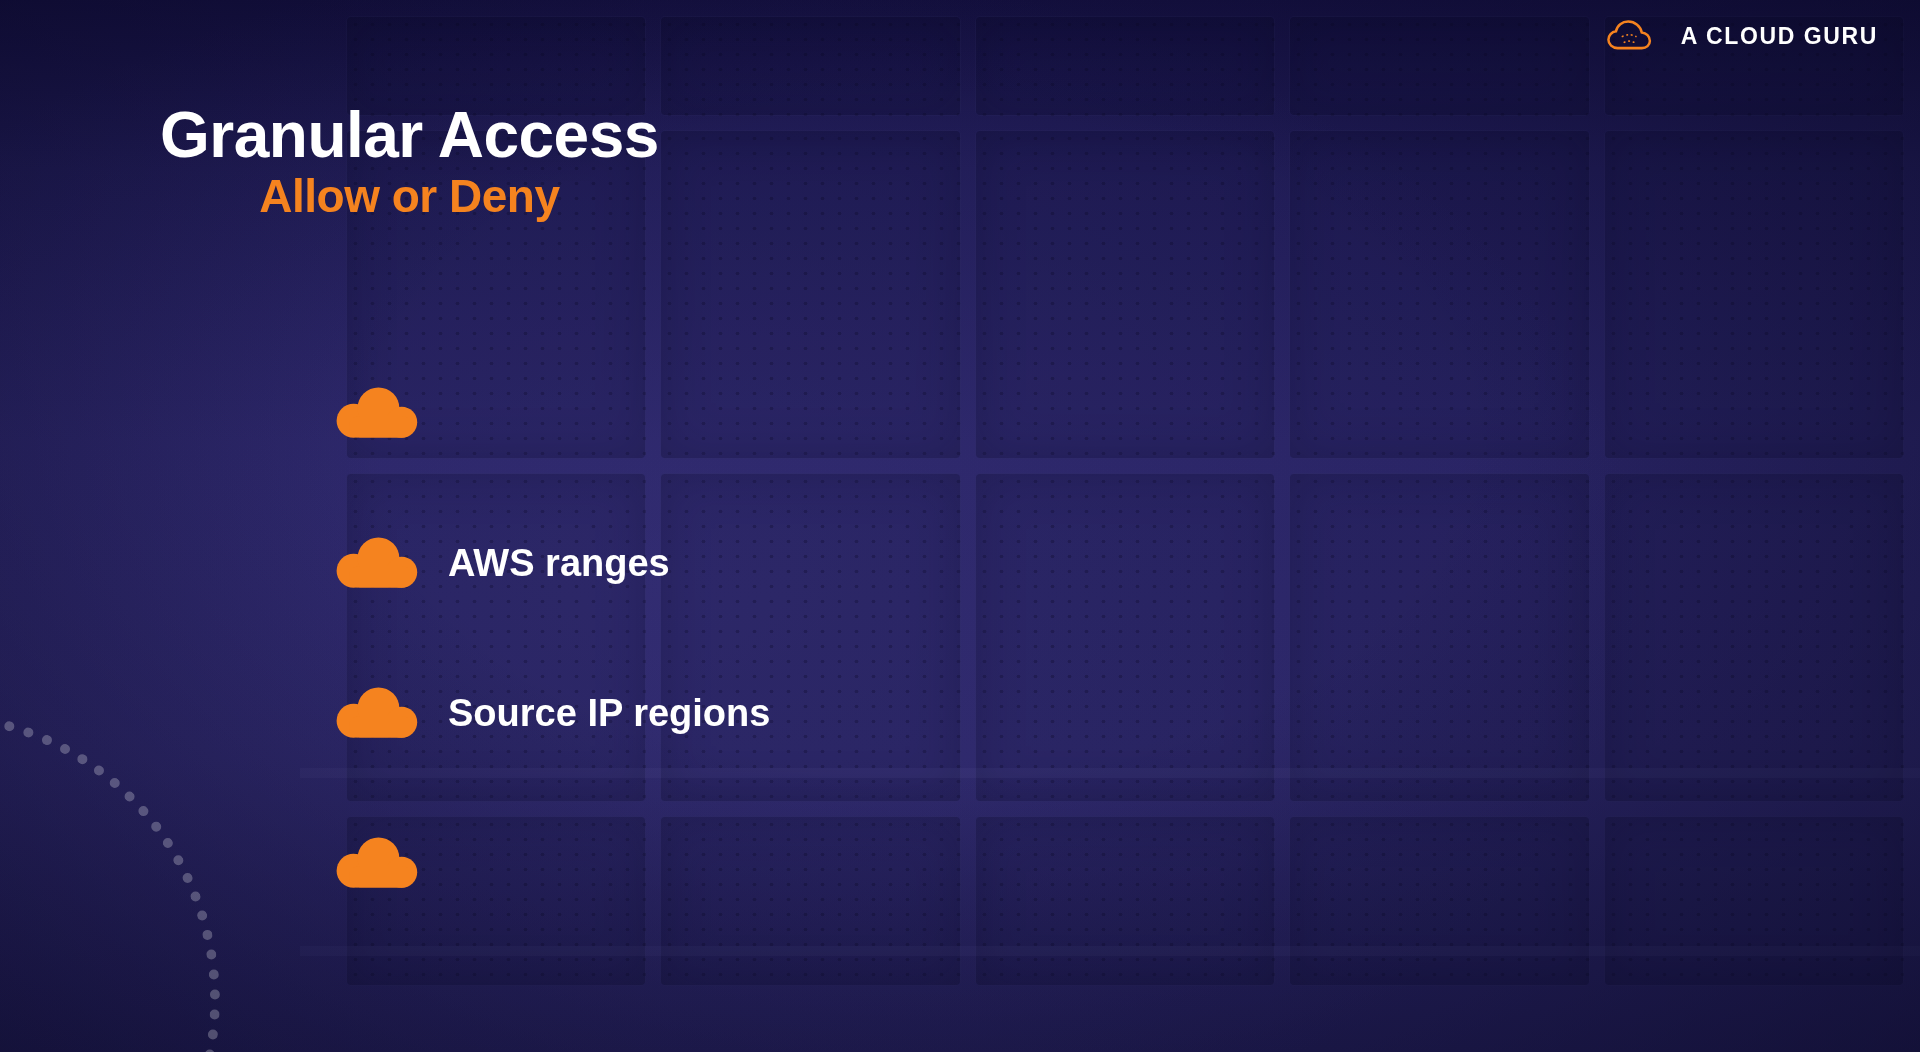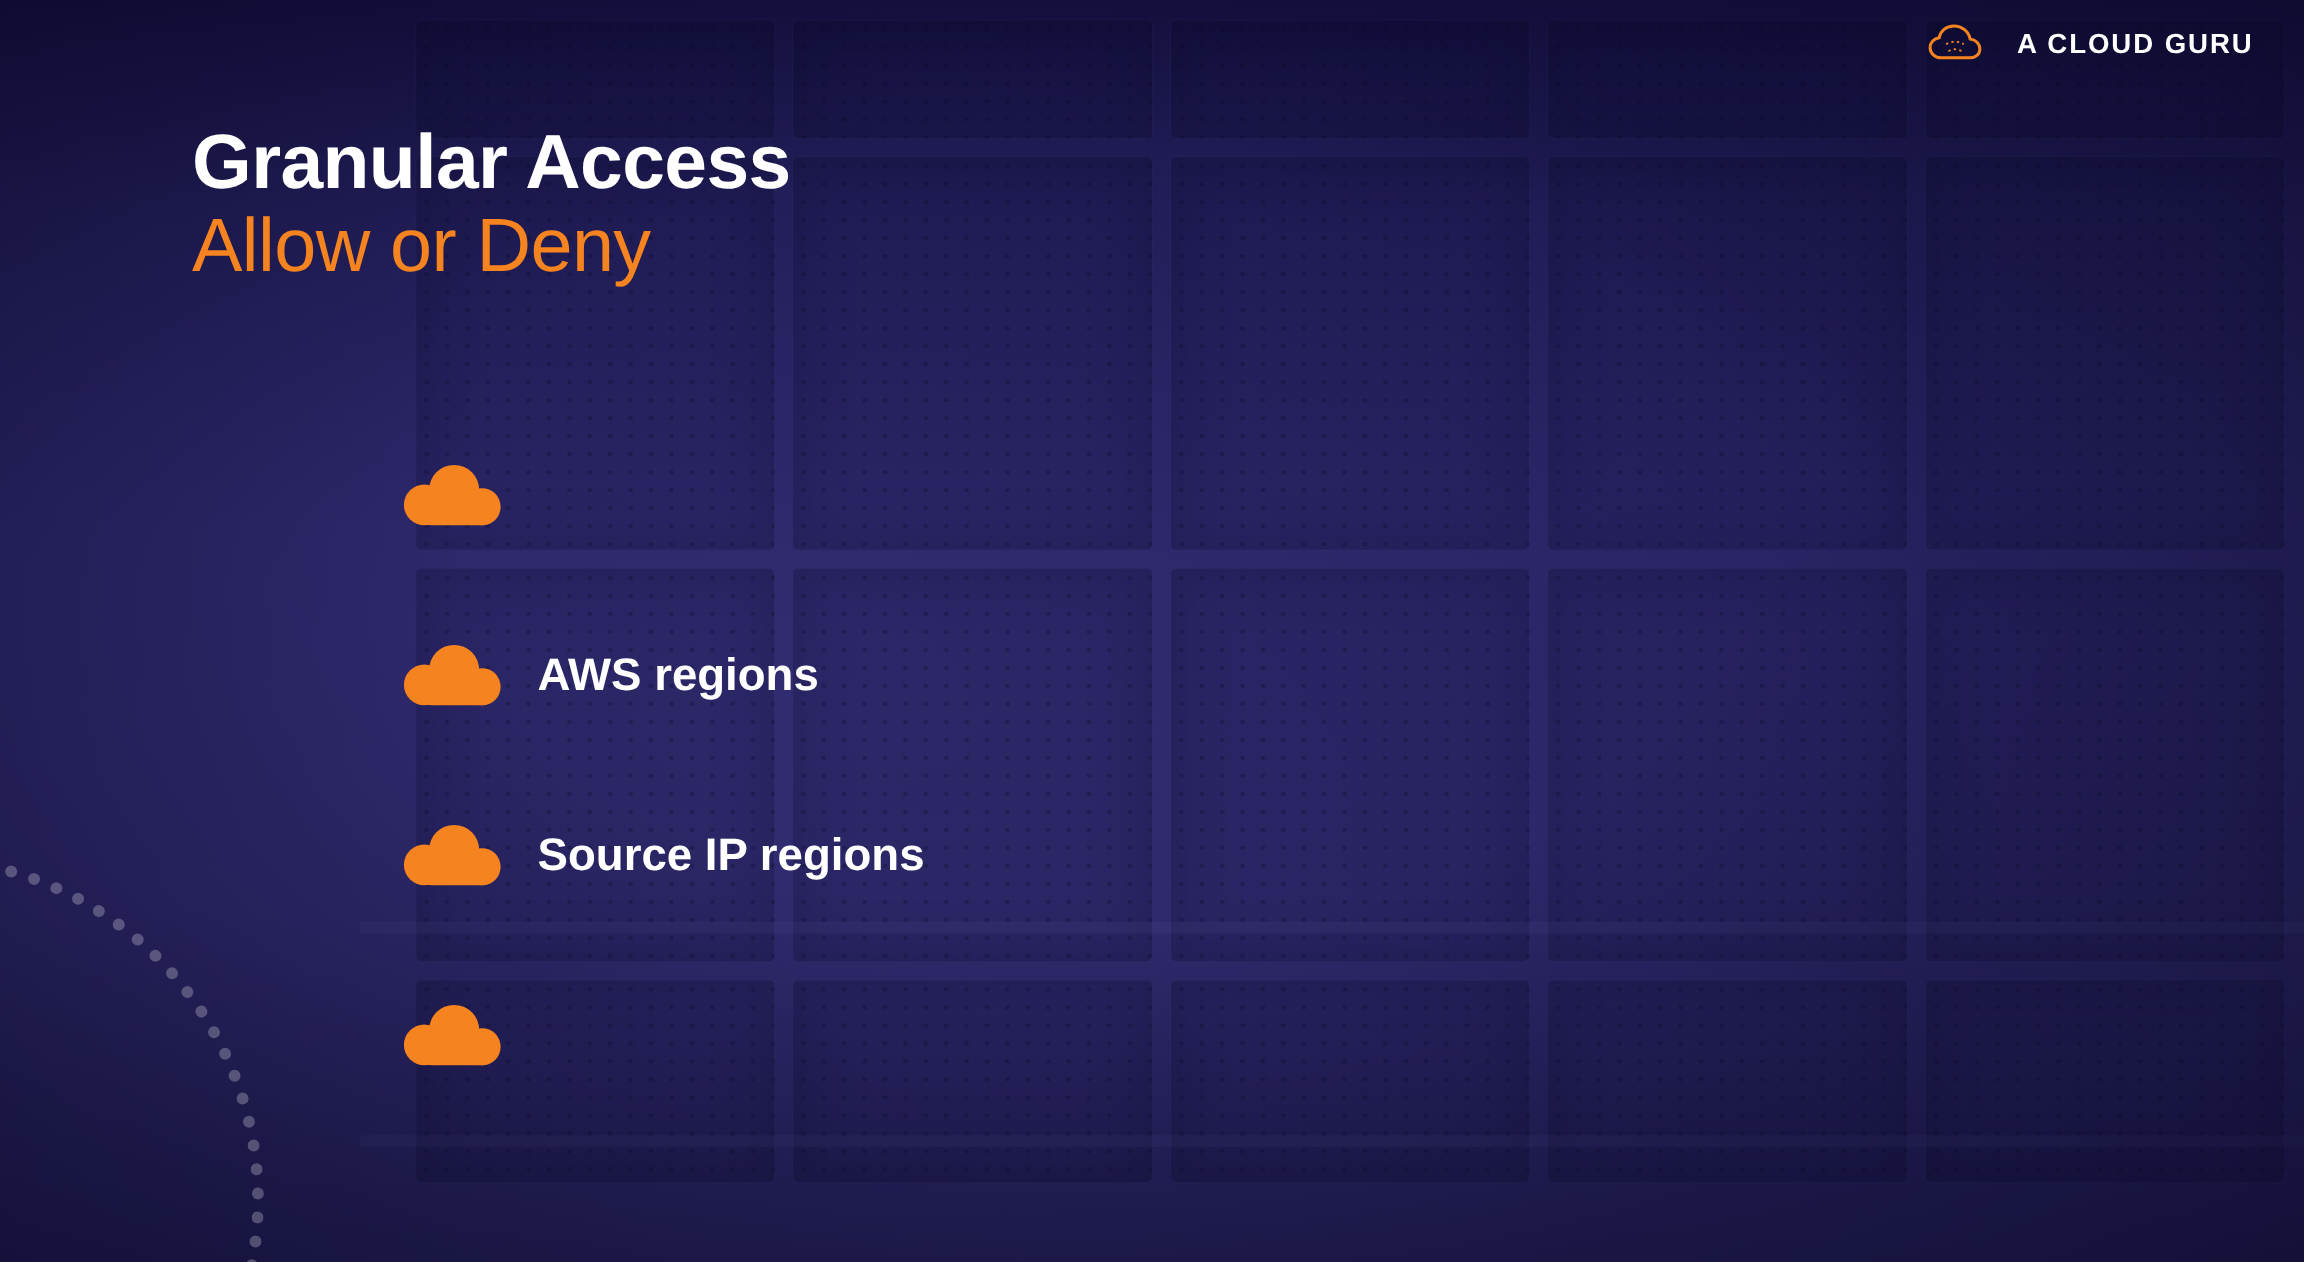--- a/index.html
+++ b/index.html
@@ -93,32 +93,33 @@
   }
 
   
   .title {
     position: absolute;
     left: 160px;
     top: 80px;
     z-index: 2;
     line-height: 1.09;
     letter-spacing: -0.5px;
+    text-align: center;
   }
   .title-line-1 {
     display: block;
     color: #ffffff;
     font-size: 64px;
     font-weight: 800;
   }
   .title-line-2 {
     display: block;
     color: #f5831f;
-    font-size: 63px;
-    font-weight: 400;
+    font-size: 46px;
+    font-weight: 700;
   }
 
   
   .points {
     position: absolute;
     left: 330px;
     top: 338px;
     margin: 0;
     padding: 0;
     list-style: none;
@@ -208,21 +209,21 @@
       <span class="cloud-bullet">
         <svg viewBox="0 0 64 40" width="100" height="62" aria-hidden="true">
           <g fill="#F5831F">
             <circle cx="15" cy="25" r="11"></circle>
             <circle cx="31" cy="17" r="13.5"></circle>
             <circle cx="46" cy="26" r="10"></circle>
             <rect x="12" y="22" width="41" height="14" rx="7"></rect>
           </g>
         </svg>
       </span>
-      <span class="point-label">AWS regions</span>
+      <span class="point-label">AWS ranges</span>
     </li>
 
     <li class="point">
       <span class="cloud-bullet">
         <svg viewBox="0 0 64 40" width="100" height="62" aria-hidden="true">
           <g fill="#F5831F">
             <circle cx="15" cy="25" r="11"></circle>
             <circle cx="31" cy="17" r="13.5"></circle>
             <circle cx="46" cy="26" r="10"></circle>
             <rect x="12" y="22" width="41" height="14" rx="7"></rect>

